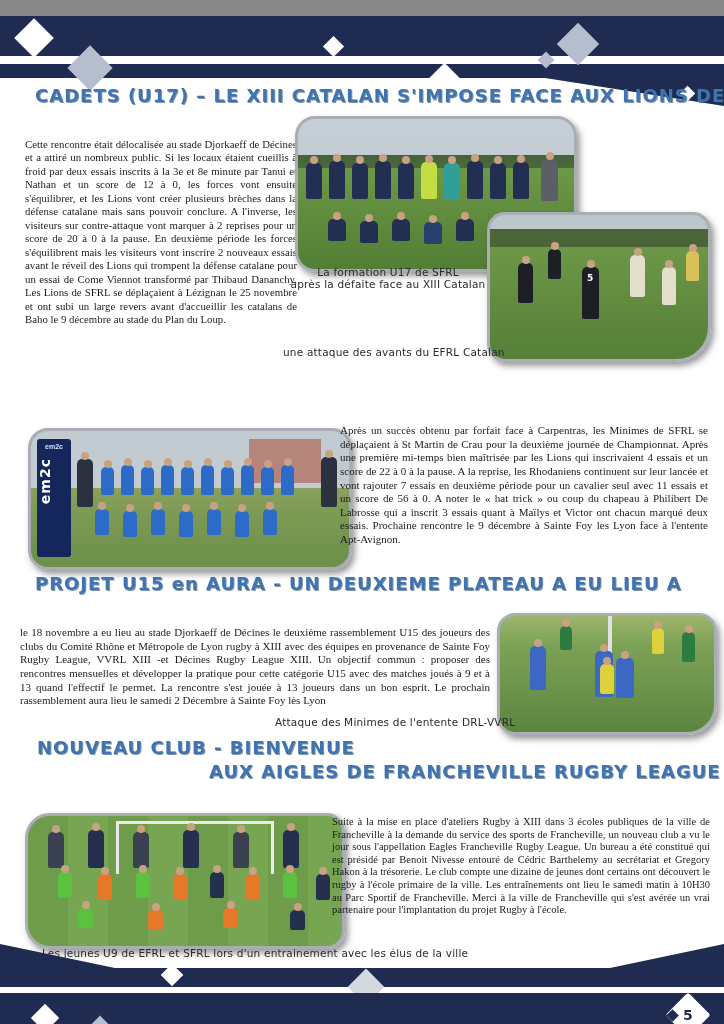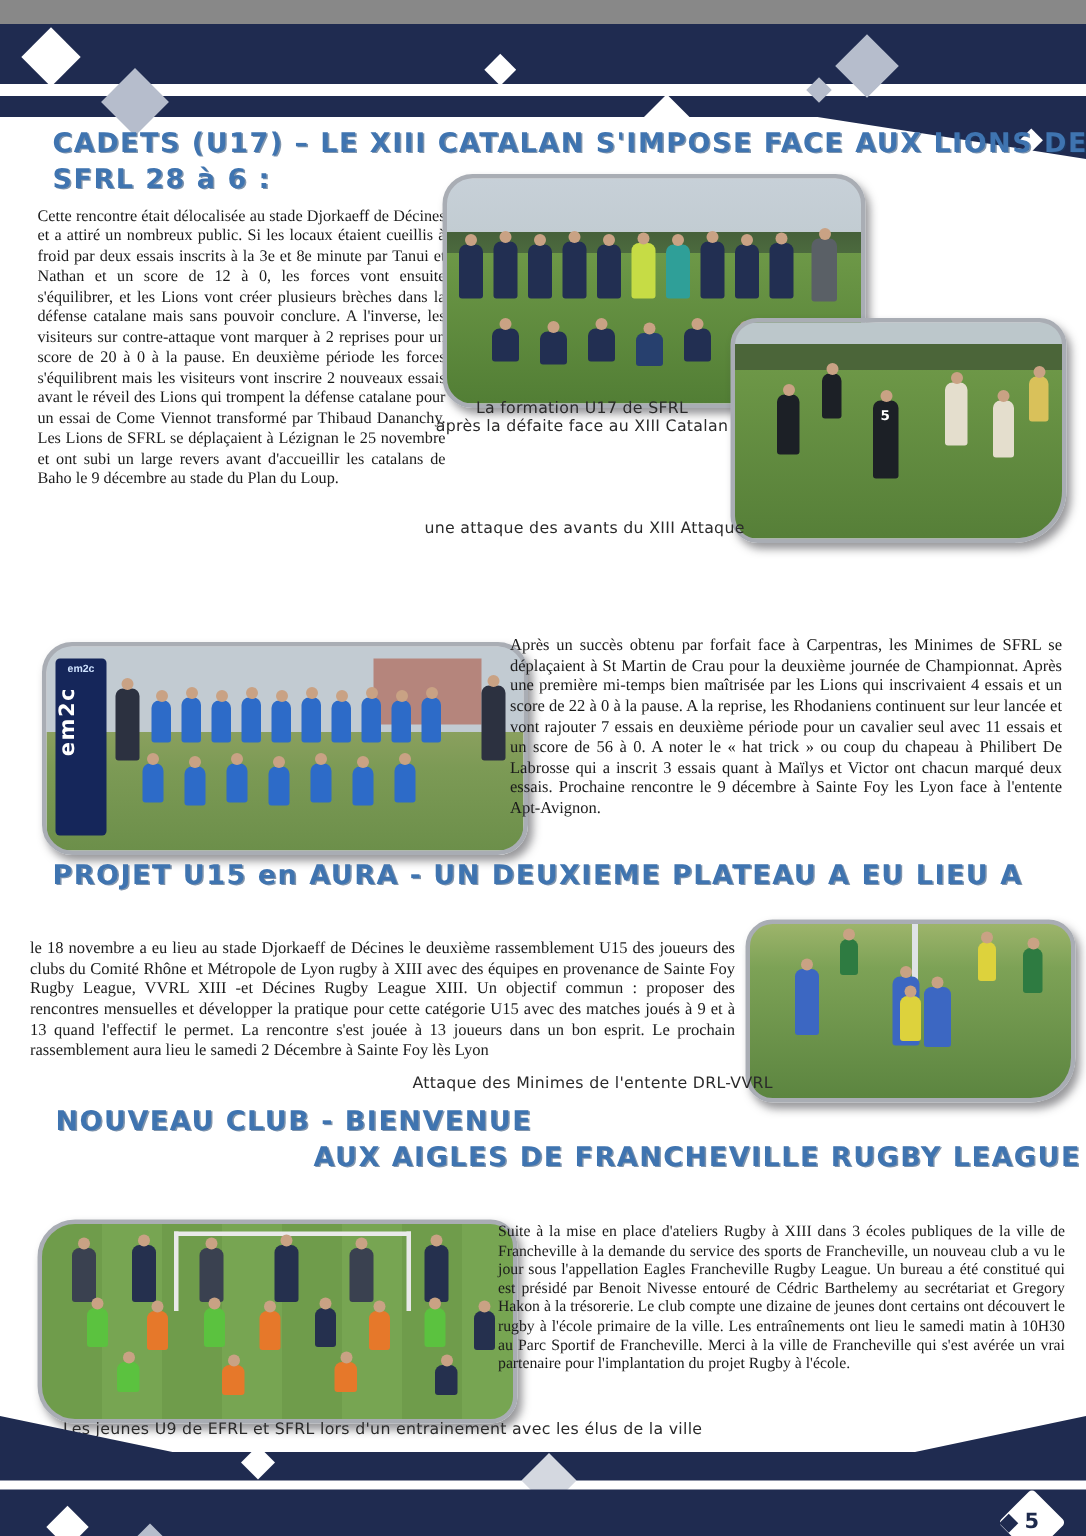--- a/index.html
+++ b/index.html
@@ -50,21 +50,20 @@
   <div class="dia" style="left:20px;top:8px;width:28px;height:28px;background:#fff;"></div>
   <div class="dia" style="left:74px;top:36px;width:32px;height:32px;background:#b6bdcc;"></div>
   <div class="dia" style="left:326px;top:23px;width:15px;height:15px;background:#fff;"></div>
   <div class="dia" style="left:432px;top:52px;width:25px;height:25px;background:#fff;"></div>
   <div class="dia" style="left:540px;top:38px;width:12px;height:12px;background:#b6bdcc;"></div>
   <div class="dia" style="left:563px;top:13px;width:30px;height:30px;background:#b6bdcc;"></div>
   <div class="dia" style="left:682px;top:72px;width:11px;height:11px;background:#fff;"></div>
 
   <div class="title" style="left:35px;top:68px;">
     <div class="tline">CADETS (U17) – LE XIII CATALAN S'IMPOSE FACE AUX LIONS DE</div>
-    <div class="tline">SFRL 28 à 6 :</div>
   </div>
 
   <div class="body-text" style="left:25px;top:122px;width:272px;font-size:10.8px;line-height:1.25;">Cette rencontre était délocalisée au stade Djorkaeff de Décines et a attiré un nombreux public. Si les locaux étaient cueillis à froid par deux essais inscrits à la 3e et 8e minute par Tanui et Nathan et un score de 12 à 0, les forces vont ensuite s'équilibrer, et les Lions vont créer plusieurs brèches dans la défense catalane mais sans pouvoir conclure. A l'inverse, les visiteurs sur contre-attaque vont marquer à 2 reprises pour un score de 20 à 0 à la pause. En deuxième période les forces s'équilibrent mais les visiteurs vont inscrire 2 nouveaux essais avant le réveil des Lions qui trompent la défense catalane pour un essai de Come Viennot transformé par Thibaud Dananchy. Les Lions de SFRL se déplaçaient à Lézignan le 25 novembre et ont subi un large revers  avant d'accueillir les catalans de Baho le 9 décembre au stade du Plan du Loup.</div>
 
   <div class="photo" style="left:295px;top:100px;width:276px;height:150px;background:linear-gradient(180deg,#c7d0d8 0%,#c2ccd2 24%,#46613a 24%,#4c6a3e 33%,#6d9847 33%,#527e35 100%);">
     <i class="fig" style="left:8px;top:44px;width:16px;height:36px;background:#222f52;"></i>
     <i class="fig" style="left:31px;top:42px;width:16px;height:38px;background:#222f52;"></i>
     <i class="fig" style="left:54px;top:44px;width:16px;height:36px;background:#222f52;"></i>
     <i class="fig" style="left:77px;top:42px;width:16px;height:38px;background:#222f52;"></i>
     <i class="fig" style="left:100px;top:44px;width:16px;height:36px;background:#222f52;"></i>
@@ -89,21 +88,21 @@
     <span class="jersey" style="left:97px;top:58px;">5</span>
     <i class="fig" style="left:140px;top:40px;width:15px;height:42px;background:#e4decd;"></i>
     <i class="fig" style="left:172px;top:52px;width:14px;height:38px;background:#e4decd;"></i>
     <i class="fig" style="left:196px;top:36px;width:13px;height:30px;background:#d9c15a;"></i>
   </div>
 
   <div class="caption" style="left:283px;top:250px;width:210px;text-align:center;">
     <div>La formation U17 de SFRL</div>
     <div>après la défaite face au XIII Catalan</div>
   </div>
-  <div class="caption" style="left:283px;top:330px;">une attaque des avants du XIII Attaque</div>
+  <div class="caption" style="left:283px;top:330px;">une attaque des avants du EFRL Catalan</div>
 
 
   <div class="photo" style="left:28px;top:412px;width:318px;height:136px;background:linear-gradient(180deg,#c2cbd2 0%,#c2cbd2 42%,#8aa05e 42%,#7c9a55 60%,#6c8f4a 100%);">
     <div class="bldg" style="left:218px;top:8px;width:72px;height:44px;"></div>
     <div class="em2c">
       <div class="logo">em2c</div>
       <div class="vtext">em2c</div>
     </div>
     <i class="fig" style="left:46px;top:28px;width:16px;height:48px;background:#2c3140;"></i>
     <i class="fig" style="left:70px;top:36px;width:13px;height:28px;background:#2d6bc8;"></i>

